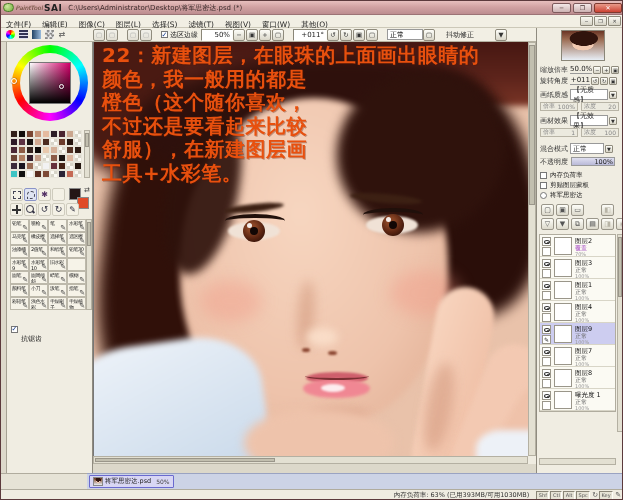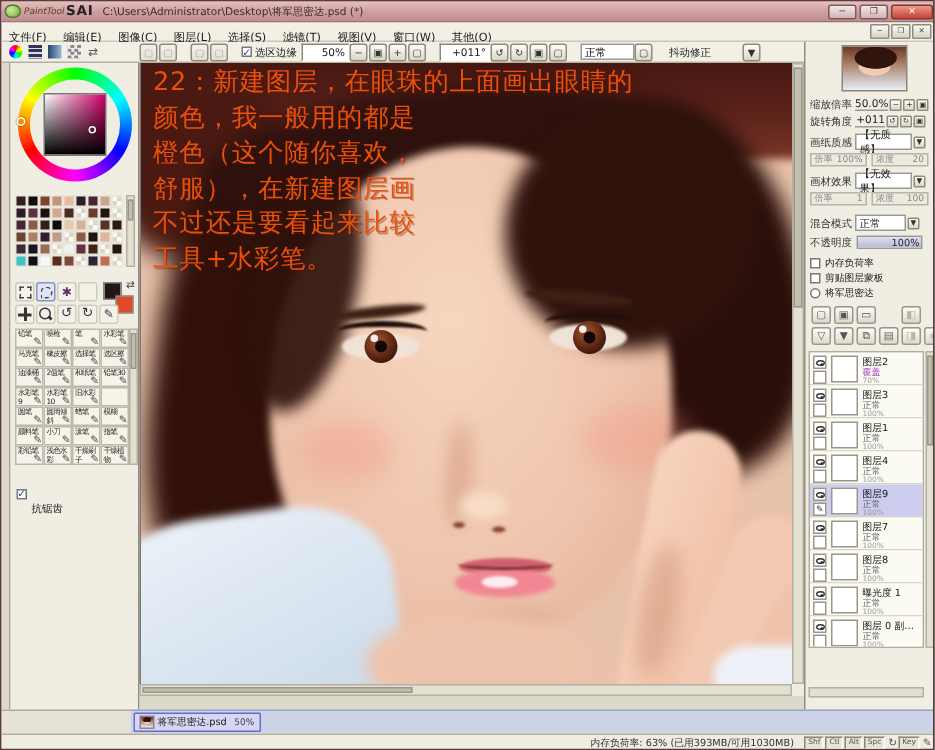--- a/index.html
+++ b/index.html
@@ -109,21 +109,21 @@
   #cv-chinSh{left:216px;top:366px;width:58px;height:15px;background:rgba(198,128,102,0.4);border-radius:50%;filter:blur(5px);}
   #cv-blushL{left:106px;top:238px;width:62px;height:42px;background:rgba(242,150,132,0.38);border-radius:50%;filter:blur(8px);}
   #cv-blushR{left:296px;top:228px;width:70px;height:46px;background:rgba(242,150,132,0.38);border-radius:50%;filter:blur(8px);}
   #cv-clothL{left:-24px;top:300px;width:196px;height:150px;background:linear-gradient(160deg,#eef3f9,#c6d7e9);border-radius:35%;filter:blur(3px);transform:rotate(-8deg);}
   #cv-chest{left:150px;top:366px;width:150px;height:70px;background:#eec3ab;border-radius:50%;filter:blur(5px);}
   #cv-finger1{left:330px;top:244px;width:58px;height:200px;background:linear-gradient(100deg,#f8d5bf,#eebc a2);background:linear-gradient(100deg,#f8d5bf,#eebca2);border-radius:29px;filter:blur(2px);transform:rotate(10deg);}
   #cv-finger2{left:374px;top:300px;width:62px;height:150px;background:#f3c9b2;border-radius:28px;filter:blur(2.5px);transform:rotate(22deg);}
   #cv-finger3{left:404px;top:340px;width:56px;height:120px;background:#efc2aa;border-radius:26px;filter:blur(3px);transform:rotate(30deg);}
   #cv-fingerSh{left:332px;top:320px;width:26px;height:90px;background:rgba(190,120,92,0.35);border-radius:50%;filter:blur(6px);transform:rotate(10deg);}
   #cv-clothR{left:382px;top:388px;width:90px;height:60px;background:#edf1f7;border-radius:30%;filter:blur(3px);}
-  #cv-text{left:8px;top:2px;width:424px;font-weight:normal;font-size:17px;line-height:23.5px;text-shadow:1px 1px 0 rgba(96,24,0,0.35);letter-spacing:0.5px;}
+  #cv-text{left:8px;top:2px;width:424px;font-weight:bold;font-size:20px;line-height:23.5px;text-shadow:1px 1px 0 rgba(96,24,0,0.35);letter-spacing:0.5px;}
 
   
   #cv-vscroll{left:527px;top:41px;width:8px;height:414px;}
   #cv-hscroll{left:92px;top:455px;width:435px;height:8px;background:#e3e0d2;border:1px solid #b4b0a2;}
   #cv-hthumb{left:1px;top:1px;width:180px;height:4px;background:#c2bfaf;border:1px solid #9a968a;}
   #under-canvas{left:92px;top:463px;width:443px;height:9px;background:#dcd8ca;}
 
   
   #right-panel{left:535px;top:27px;width:88px;height:445px;background:#f0ede2;border-left:1px solid #8f8b7f;font-size:7px;color:#222;}
   .rp-row{position:absolute;left:0;width:88px;height:11px;display:flex;align-items:center;}
@@ -139,21 +139,21 @@
   .mini{background:
     radial-gradient(ellipse 56% 42% at 52% 26%,#31140d 0%,#31140d 58%,rgba(0,0,0,0) 62%),
     radial-gradient(ellipse 36% 30% at 50% 46%,#f2cab2 0%,#f2cab2 68%,rgba(0,0,0,0) 72%),
     linear-gradient(#6a3525 0%,#9a6a50 28%,#e8eef6 100%);}
   #opacity-bar{position:relative;width:44px;height:9px;background:#fff;border:1px solid #999;margin-left:3px;}
   #opacity-fill{position:absolute;left:0;top:0;height:100%;width:100%;background:linear-gradient(#dfdff0,#b9b9d8);}
   #opacity-txt{position:absolute;right:1px;top:0;font-size:6.5px;line-height:8px;color:#222;}
   #ltb1,#ltb2{position:absolute;display:flex;}
   .lt-btn{width:13px;height:12px;border:1px solid #9a968a;border-radius:2px;background:linear-gradient(#fdfdf8,#dcd9cb);display:flex;align-items:center;justify-content:center;font-size:7px;color:#555;margin-right:2px;}
   .lt-btn.dim{color:#b8b4a6;}
-  #layer-list{left:2px;top:206px;width:77px;height:198px;border:1px solid #b0ac9e;background:#fbfaf3;overflow:hidden;}
+  #layer-list{left:2px;top:206px;width:77px;height:178px;border:1px solid #b0ac9e;background:#fbfaf3;overflow:hidden;}
   .layer-row{position:relative;width:100%;height:22px;background:#fbfaf3;border-bottom:1px solid #d8d5c7;}
   .layer-row.selected{background:#cdcdf0;}
   .lr-eye,.lr-sub{position:absolute;left:2px;width:9px;height:9px;border:1px solid #9a968a;background:#fff;display:flex;align-items:center;justify-content:center;}
   .lr-eye{top:2px;}
   .lr-sub{top:12px;font-size:6px;color:#333;}
   .eyeg{width:6px;height:4px;border:1px solid #333;border-radius:50%;position:relative;}
   .eyeg::after{content:"";position:absolute;left:2px;top:1px;width:2px;height:2px;background:#333;border-radius:50%;}
   .lr-thumb{position:absolute;left:14px;top:2px;width:18px;height:18px;border:1px solid #9a968a;background:#fff;}
   .lr-name{position:absolute;left:35px;top:2px;font-size:6.5px;color:#111;white-space:nowrap;}
   .lr-mode{position:absolute;left:35px;top:9px;font-size:6px;color:#666;}
@@ -535,22 +535,22 @@
     <div id="cv-chest" class="px"></div>
     <div id="cv-finger1" class="px"></div>
     <div id="cv-finger2" class="px"></div>
     <div id="cv-finger3" class="px"></div>
     <div id="cv-fingerSh" class="px"></div>
     <div id="cv-clothR" class="px"></div>
     <div id="cv-text" class="px" style="color: rgb(232, 80, 14);">
         <div>22：新建图层，在眼珠的上面画出眼睛的</div>
         <div>颜色，我一般用的都是</div>
         <div>橙色（这个随你喜欢，</div>
+        <div>不过还是要看起来比较</div>
         <div>舒服），在新建图层画</div>
-        <div>不过还是要看起来比较</div>
         <div>工具+水彩笔。</div>
       </div>
   </div>
 
   <div id="cv-vscroll" class="abs vscroll">
       <div class="vthumb" style="top:2px;height:160px;"></div>
     </div>
   <div id="cv-hscroll" class="abs">
       <div id="cv-hthumb" class="abs"></div>
     </div>

